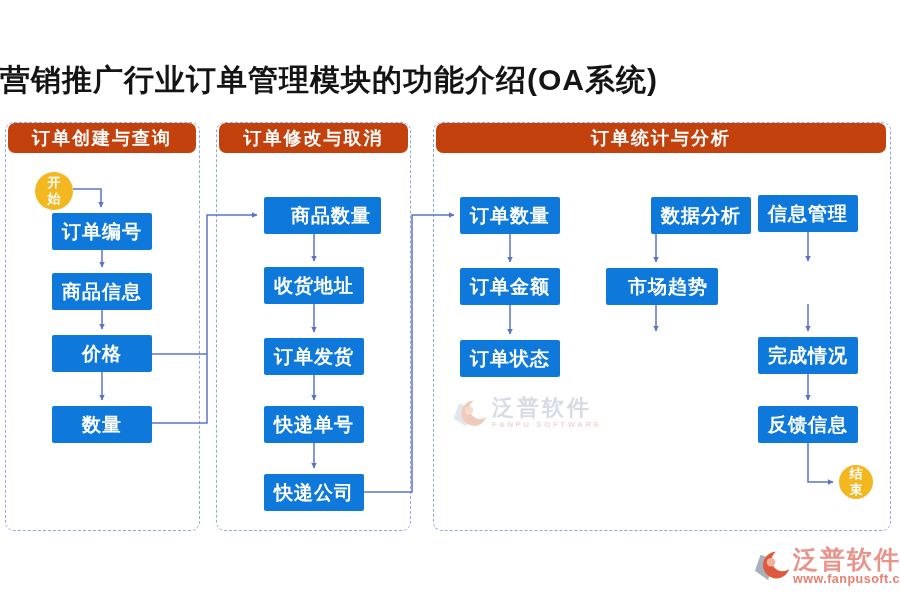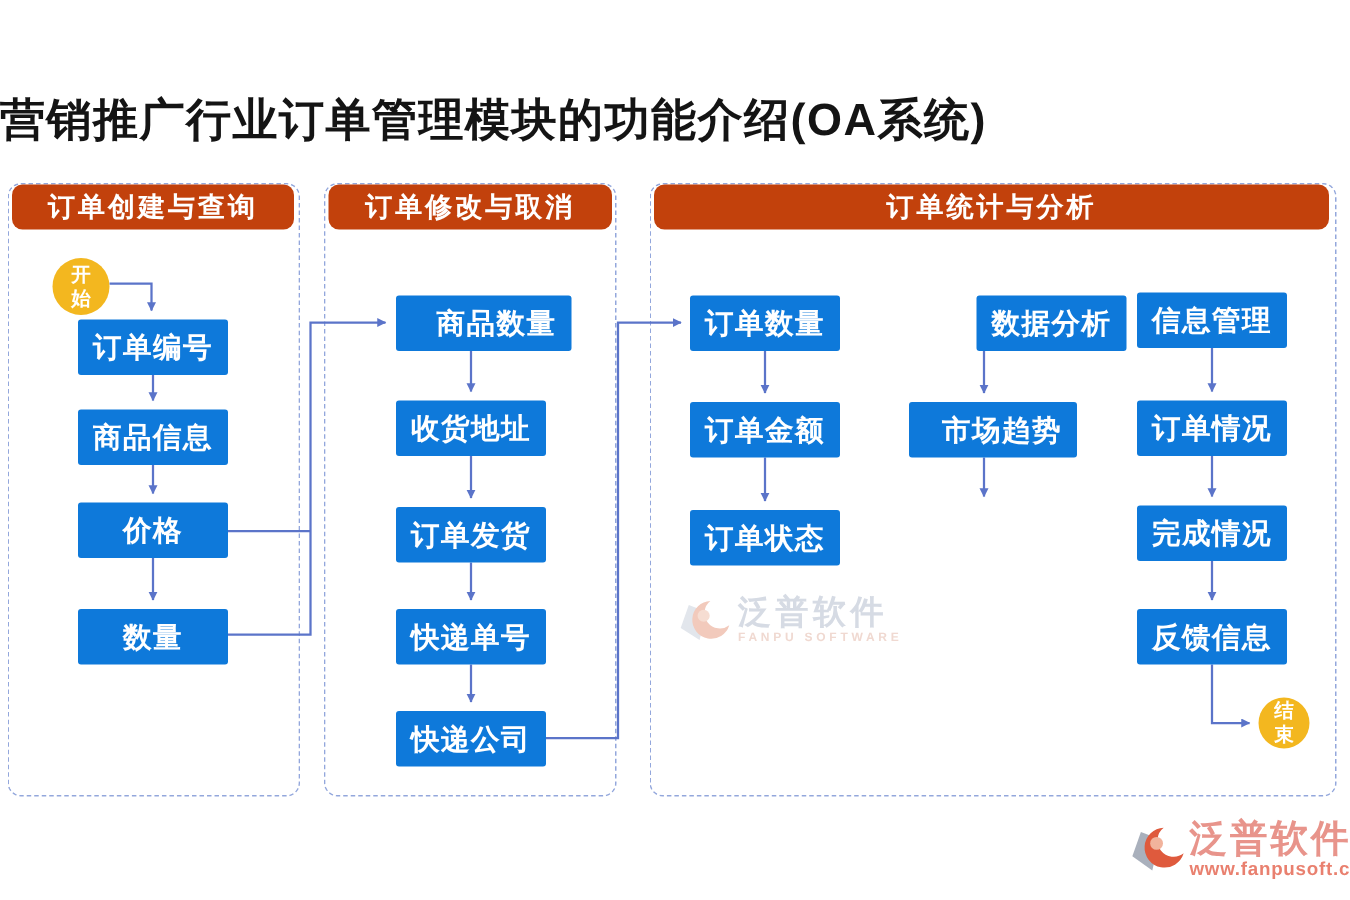--- a/index.html
+++ b/index.html
@@ -117,21 +117,20 @@
   <div class="node" style="left:264px;top:474px;">快递公司</div>
 
   <div class="node" style="left:460px;top:197px;">订单数量</div>
   <div class="node" style="left:460px;top:268px;">订单金额</div>
   <div class="node" style="left:460px;top:340px;font-family:Liberation Serif, serif;">订单状态</div>
 
   <div class="node" style="left:606px;top:197px;margin-left:45px;">数据分析</div>
   <div class="node" style="left:606px;top:268px;padding-left:12px;">市场趋势</div>
 
   <div class="node" style="left:758px;top:195px;">信息管理</div>
-  <div class="node" style="left:758px;top:267px;">订单情况</div>
   <div class="node" style="left:758px;top:337px;">完成情况</div>
   <div class="node" style="left:758px;top:406px;">反馈信息</div>
 
   <div class="footer-logo">
     <svg width="38" height="42" viewBox="0 0 40 44">
       <polygon points="8,9 21,14 16,36 2,26" fill="#a9b0bc"></polygon>
       <path d="M24,6 A14,14 0 1 0 38,24 A10,10 0 1 1 24,6" fill="#df5a3d"></path>
       <circle cx="19" cy="17" r="4.5" fill="#f1b39c"></circle>
     </svg>
     <div>

